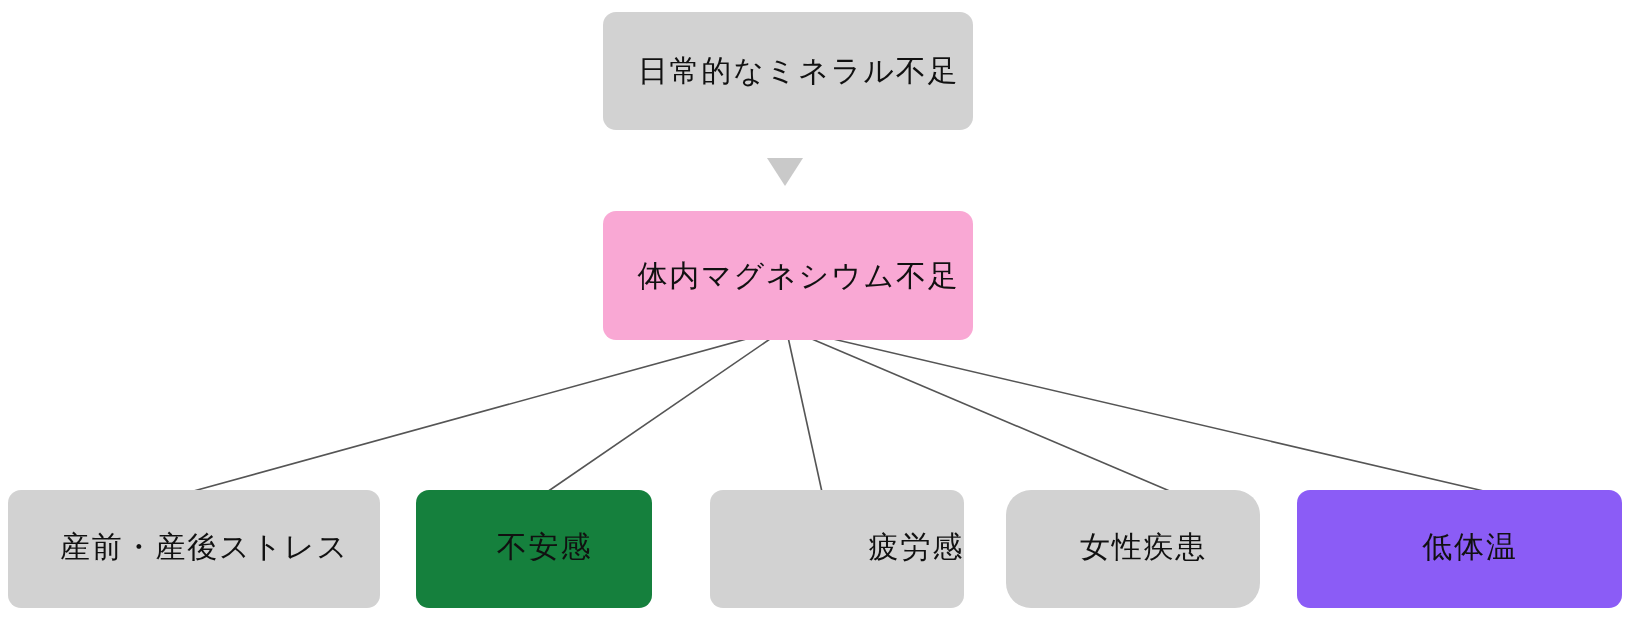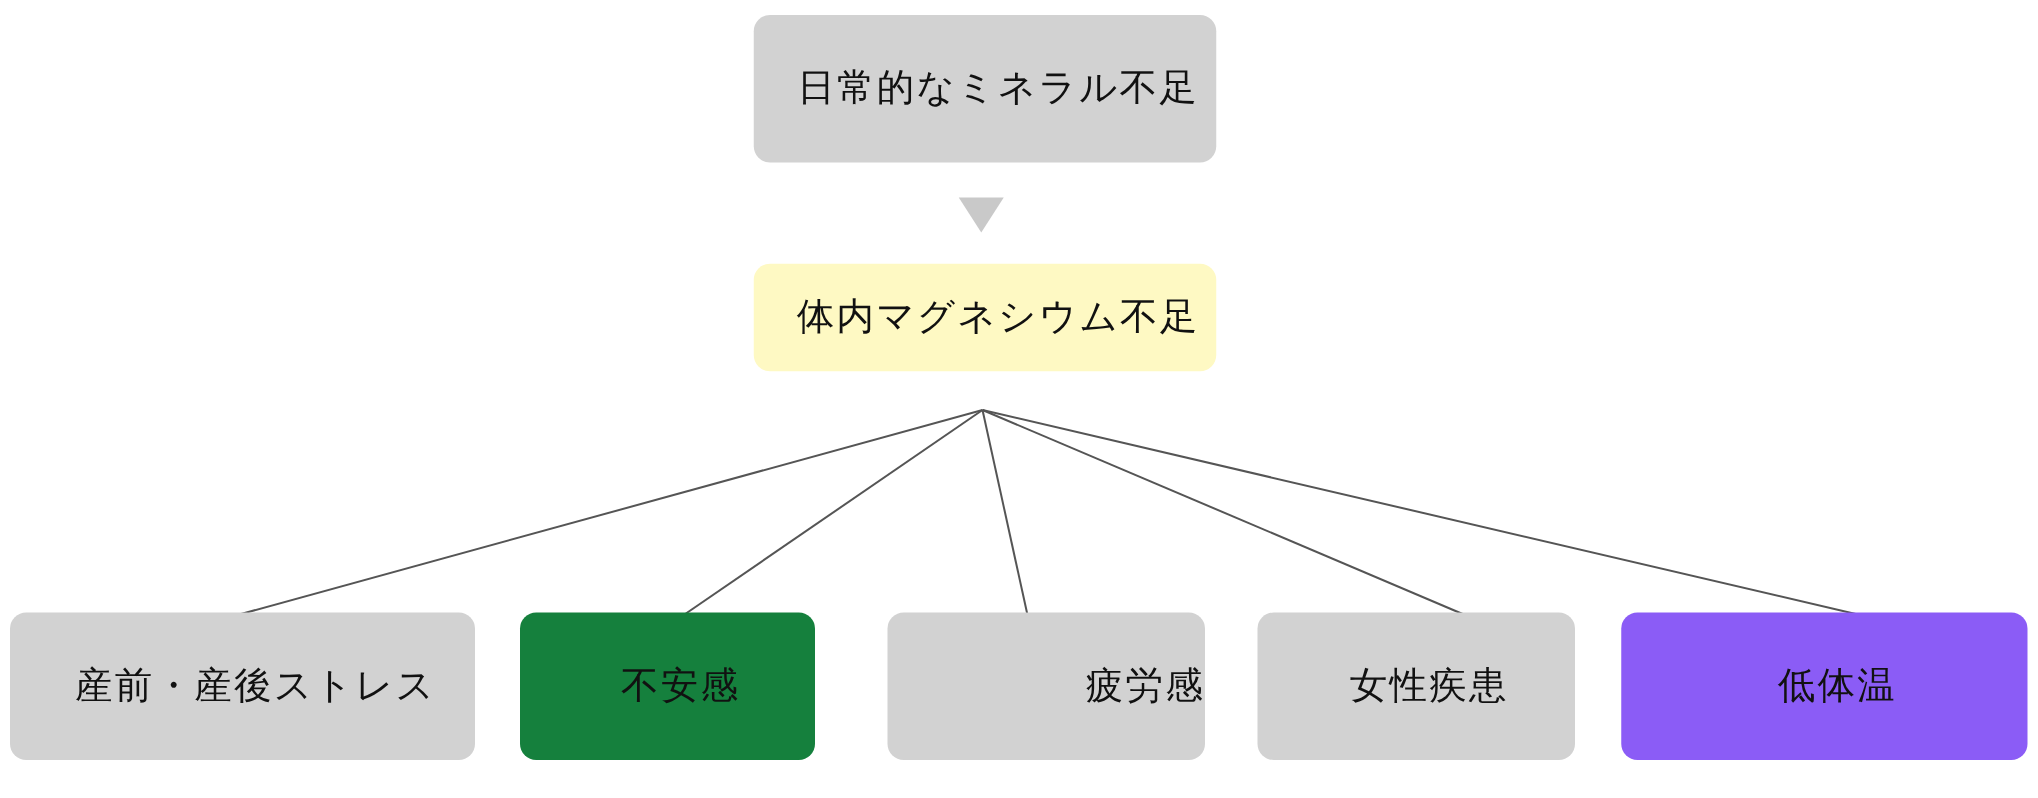--- a/index.html
+++ b/index.html
@@ -40,21 +40,21 @@
     letter-spacing: 0.06em;
     white-space: nowrap;
     text-align: center;
     padding-left: 21px;
   }
   .node-label {
     display: block;
   }
   .node.level-1 { font-size: 30px; }
   .node.level-2 { font-size: 30px; }
-  .node.level-3 { font-size: 30px; }
+  .node.level-3 { font-size: 30px; font-family: Liberation Mono, monospace; }
 
   #arrow-down {
     position: absolute;
     width: 0;
     height: 0;
     border-left: 18px solid transparent;
     border-right: 18px solid transparent;
     border-top: 28px solid #c9c9c9;
   }
 </style>
@@ -72,37 +72,37 @@
         <line x1="786" y1="328" x2="1488" y2="492" stroke="#555555" stroke-width="1.6"></line>
       </g>
   </svg>
 
   <div class="node level-1" id="node-n1" style="left: 603px; top: 12px; width: 370px; height: 118px; background: rgb(210, 210, 210); color: rgb(17, 17, 17);">
     <span class="node-label">日常的なミネラル不足</span>
   </div>
 
   <div id="arrow-down" style="left: 767px; top: 158px; border-left-width: 18px; border-right-width: 18px; border-top-width: 28px; border-top-color: rgb(201, 201, 201);"></div>
 
-  <div class="node level-2" id="node-n2" style="left: 603px; top: 211px; width: 370px; height: 86px; background: #fef9c3; color: rgb(17, 17, 17);">
+  <div class="node level-2" id="node-n2" style="left: 603px; top: 211px; width: 370px; height: 129px; background: #f9a8d4; color: rgb(17, 17, 17);">
     <span class="node-label">体内マグネシウム不足</span>
   </div>
 
   <div class="node level-3" id="node-n3" style="left: 8px; top: 490px; width: 372px; height: 118px; background: rgb(210, 210, 210); color: rgb(17, 17, 17);">
     <span class="node-label">産前・産後ストレス</span>
   </div>
 
   <div class="node level-3" id="node-n4" style="left: 416px; top: 490px; width: 236px; height: 118px; background: #15803d; color: rgb(17, 17, 17);">
     <span class="node-label">不安感</span>
   </div>
 
   <div class="node level-3" id="node-n5" style="left: 710px; top: 490px; width: 254px; height: 118px; background: rgb(210, 210, 210); color: rgb(17, 17, 17); justify-content: flex-end;">
     <span class="node-label">疲労感</span>
   </div>
 
-  <div class="node level-3" id="node-n6" style="left: 1006px; top: 490px; width: 254px; height: 118px; background: rgb(210, 210, 210); color: rgb(17, 17, 17);">
+  <div class="node level-3" id="node-n6" style="left: 1006px; top: 490px; width: 254px; height: 118px; background: rgb(210, 210, 210); color: rgb(17, 17, 17); border-radius: 25px;">
     <span class="node-label">女性疾患</span>
   </div>
 
   <div class="node level-3" id="node-n7" style="left: 1297px; top: 490px; width: 325px; height: 118px; background: #8b5cf6; color: rgb(17, 17, 17);">
     <span class="node-label">低体温</span>
   </div>
 
 </div>
 
 </body></html>

